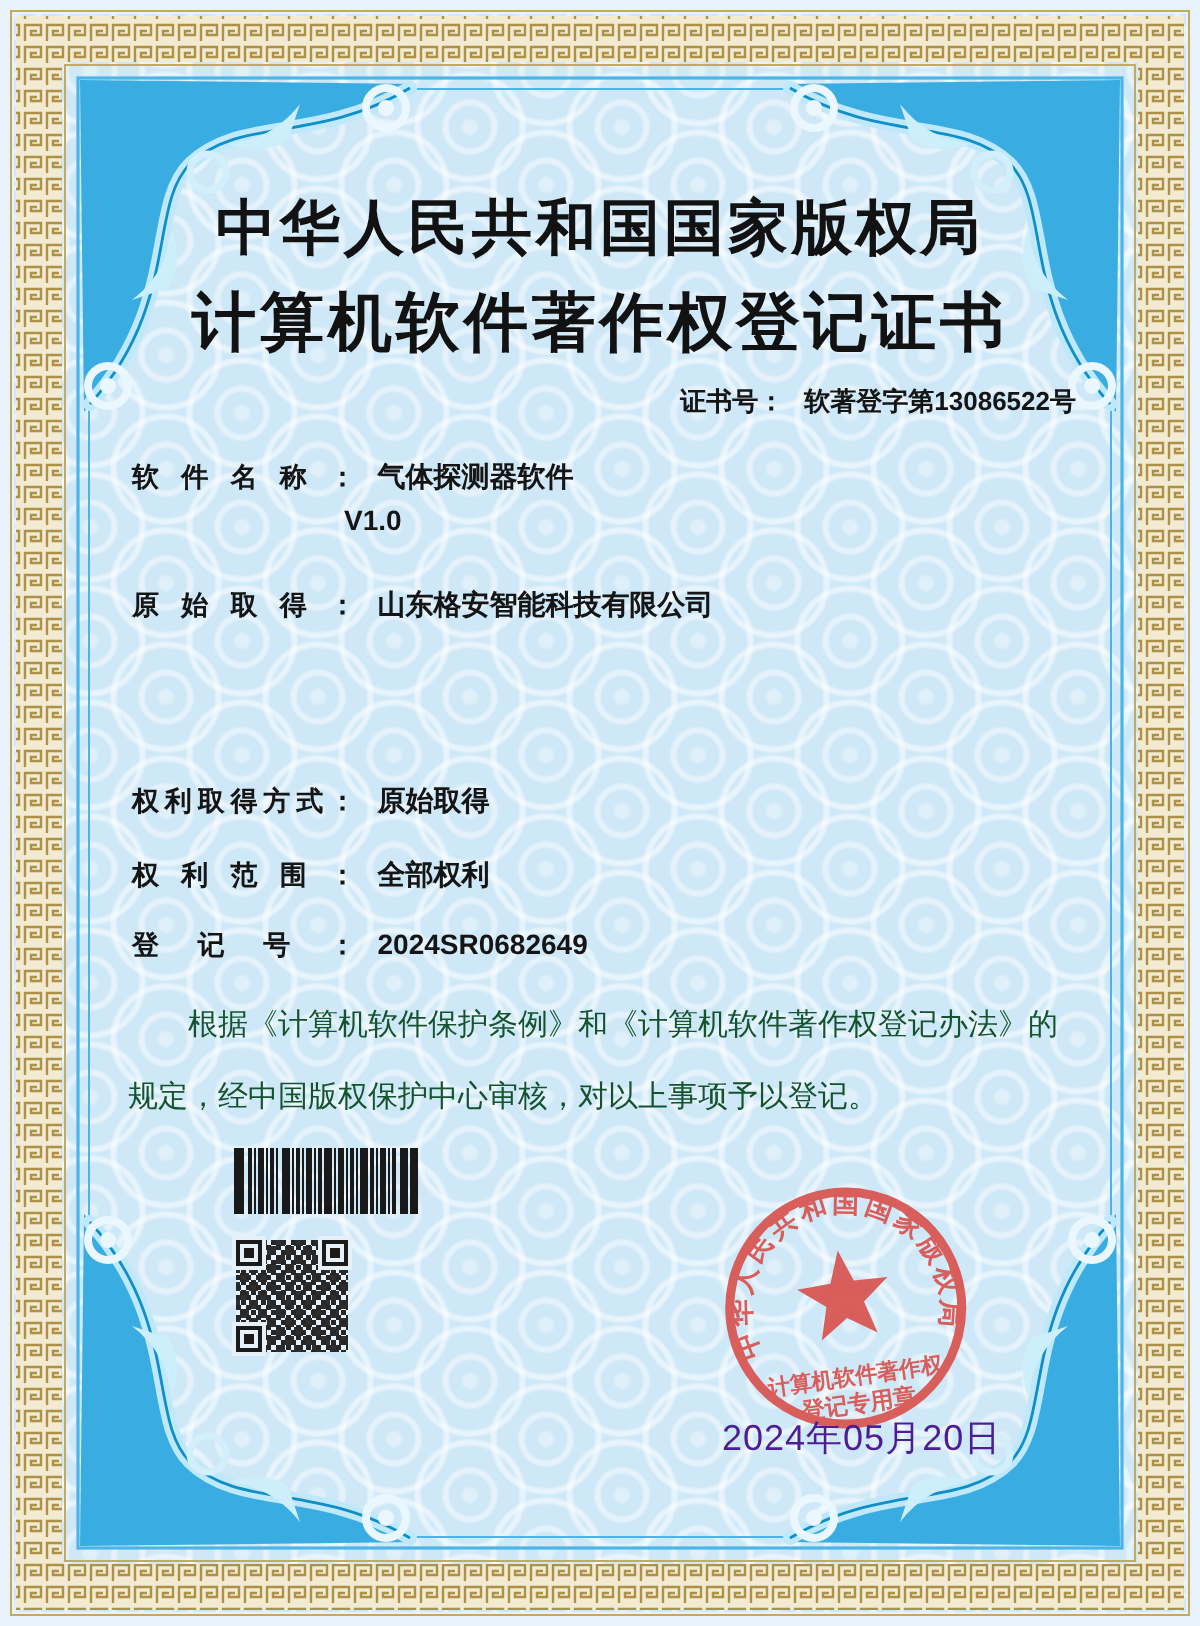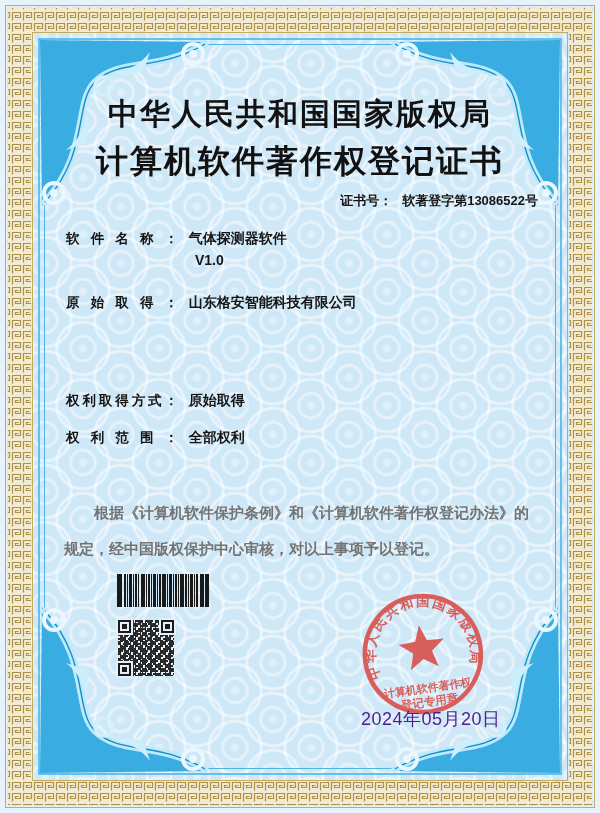--- a/index.html
+++ b/index.html
@@ -31,25 +31,25 @@
            font-family:"Liberation Serif","DejaVu Serif",serif; }
   .title1 { top:94px; }
   .title2 { top:140px; font-size:32px; }
 
   .certno { top:192px; right:62px; font-size:13px; font-weight:bold;margin-left:34px; }
   .certno .gap { display:inline-block; width:10px; }
 
   .row { left:66px; font-size:13.5px; font-weight:bold; white-space:nowrap; }
   .row .lbl { display:inline-block; width:112px; text-align:justify; text-align-last:justify; }
   .row .val { margin-left:7px; font-size:14px;margin-top:25px; }
-  .r1 { top:230px; } .r1b { top:252px; left:195px; font-size:14px; font-weight:bold; }
+  .r1 { top:230px; } .r1b { top:252px; left:172px; font-size:14px; font-weight:bold; }
   .r2 { top:294px; } .r3 { top:392px; } .r4 { top:429px; } .r5 { top:464px; }
 
-  .para { top:495px; left:64px; width:478px; font-size:15px; font-weight:700;
-          line-height:36px; color:#737373; }
+  .para { top:495px; left:64px; width:478px; font-size:15px; font-weight:400;
+          line-height:36px; color:#14532d; }
   .para .l1 { text-indent:2em; }
 
   .barcode { top:574px; left:117px; }
 
   .qr { top:620px; left:118px; width:56px; height:56px; background-color:#e6f0f9;
         background-image:
           repeating-conic-gradient(#262626 0% 25%, transparent 0% 50%),
           repeating-conic-gradient(#2e2e2e 0% 25%, transparent 0% 50%);
         background-size:5px 5px, 9px 9px; background-position:0 0, 2px 3px; }
   .qr .f { position:absolute; width:13px; height:13px; border:2.5px solid #1b1b1b;
@@ -125,20 +125,24 @@
     <div class="abs row r3">
       <span class="lbl">权利取得方式：</span>
       <span class="val">原始取得</span>
     </div>
 
     <div class="abs row r4">
       <span class="lbl">权利范围：</span>
       <span class="val">全部权利</span>
     </div>
 
+    <div class="abs row r5">
+      <span class="lbl">登记号：</span>
+      <span class="val">2024SR0682649</span>
+    </div>
 
     <div class="abs para">
       <div class="l1">根据《计算机软件保护条例》和《计算机软件著作权登记办法》的</div>
       <div>规定，经中国版权保护中心审核，对以上事项予以登记。</div>
     </div>
 
     <svg class="abs barcode" width="92" height="33" viewBox="0 0 92 33">
       <g fill="#191919">
         <rect x="0" width="5" height="33"></rect>
           <rect x="7" width="2" height="33"></rect>

